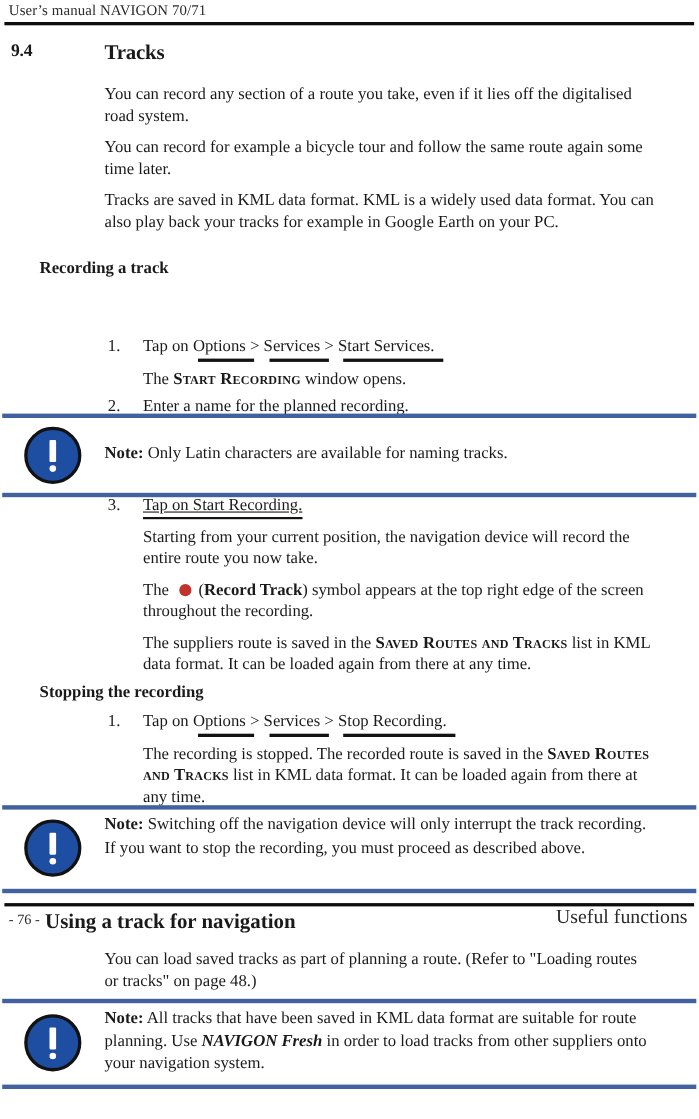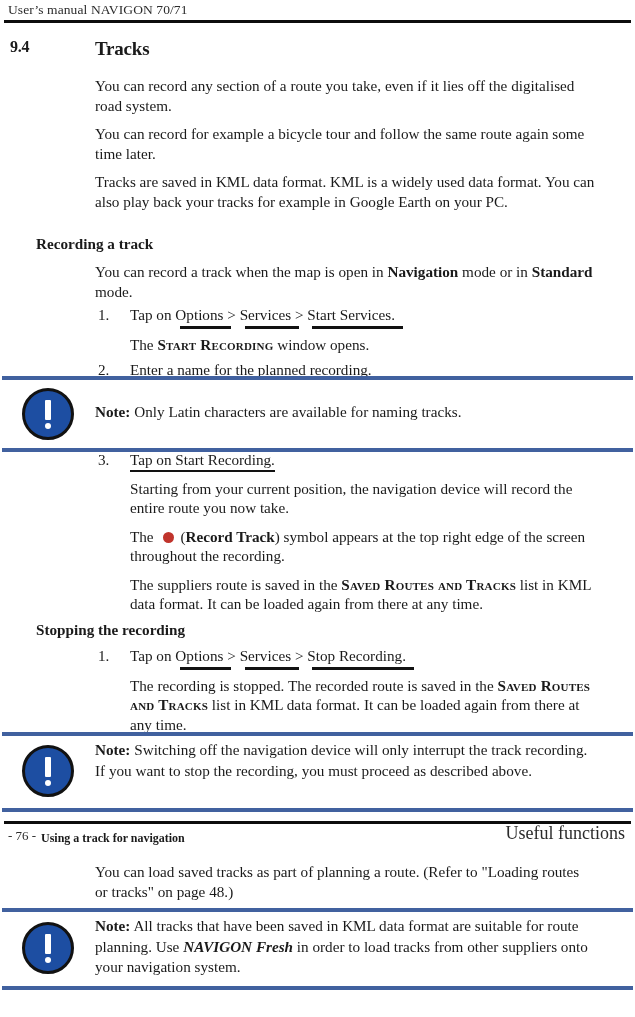--- a/index.html
+++ b/index.html
@@ -77,21 +77,21 @@
   }
   .sub-head {
     position: absolute;
     left: 36px;
     font-size: 15.2px;
     font-weight: bold;
     line-height: 19px;
   }
   .sub-head.indent2 {
     left: 41px;
-    font-size: 12px;
+    font-size: 19px;
   }
   p.para {
     margin: 0 0 9px 0;
   }
   p.para:last-child { margin-bottom: 0; }
 
   
   .numlist {
     position: absolute;
     left: 95px;
@@ -126,20 +126,21 @@
     position: absolute;
     left: 5px;
     right: -8px;
     bottom: -4px;
     height: 2.5px;
     background: #121212;
   }
   .ul-plain {
     position: relative;
     display: inline-block;
+    text-decoration: underline;
   }
   .ul-plain::after {
     content: "";
     position: absolute;
     left: 0;
     right: 0;
     bottom: -2px;
     height: 1.6px;
     background: #121212;
   }
@@ -253,23 +254,20 @@
   </div>
 
   <div class="body-col" style="top:76px;">
     <p class="para">You can record any section of a route you take, even if it lies off the digitalised road system.</p>
     <p class="para">You can record for example a bicycle tour and follow the same route again some time later.</p>
     <p class="para">Tracks are saved in KML data format. KML is a widely used data format. You can also play back your tracks for example in Google Earth on your PC.</p>
   </div>
 
   <div class="sub-head" style="top:234px;">Recording a track</div>
 
-  <div class="body-col" style="top:262px;">
-    <p class="para"><span>You can record a track when the map is open in </span><span class="b">Navigation</span><span> mode or in </span><span class="b">Standard</span><span> mode.</span></p>
-  </div>
 
   <div class="numlist" style="top:305px;">
     <div class="num-item">
       <span class="num-marker">1.</span>
       <div class="num-body">
         <p><span>Tap on </span><span class="ul-menu">Options</span><span> &gt; </span><span class="ul-menu">Services</span><span> &gt; </span><span class="ul-menu">Start Services.</span></p>
         <p style="margin-top:10px;"><span>The </span><span class="sc">Start Recording</span><span> window opens.</span></p>
       </div>
     </div>
     <div class="num-item" style="margin-top:6px;">

